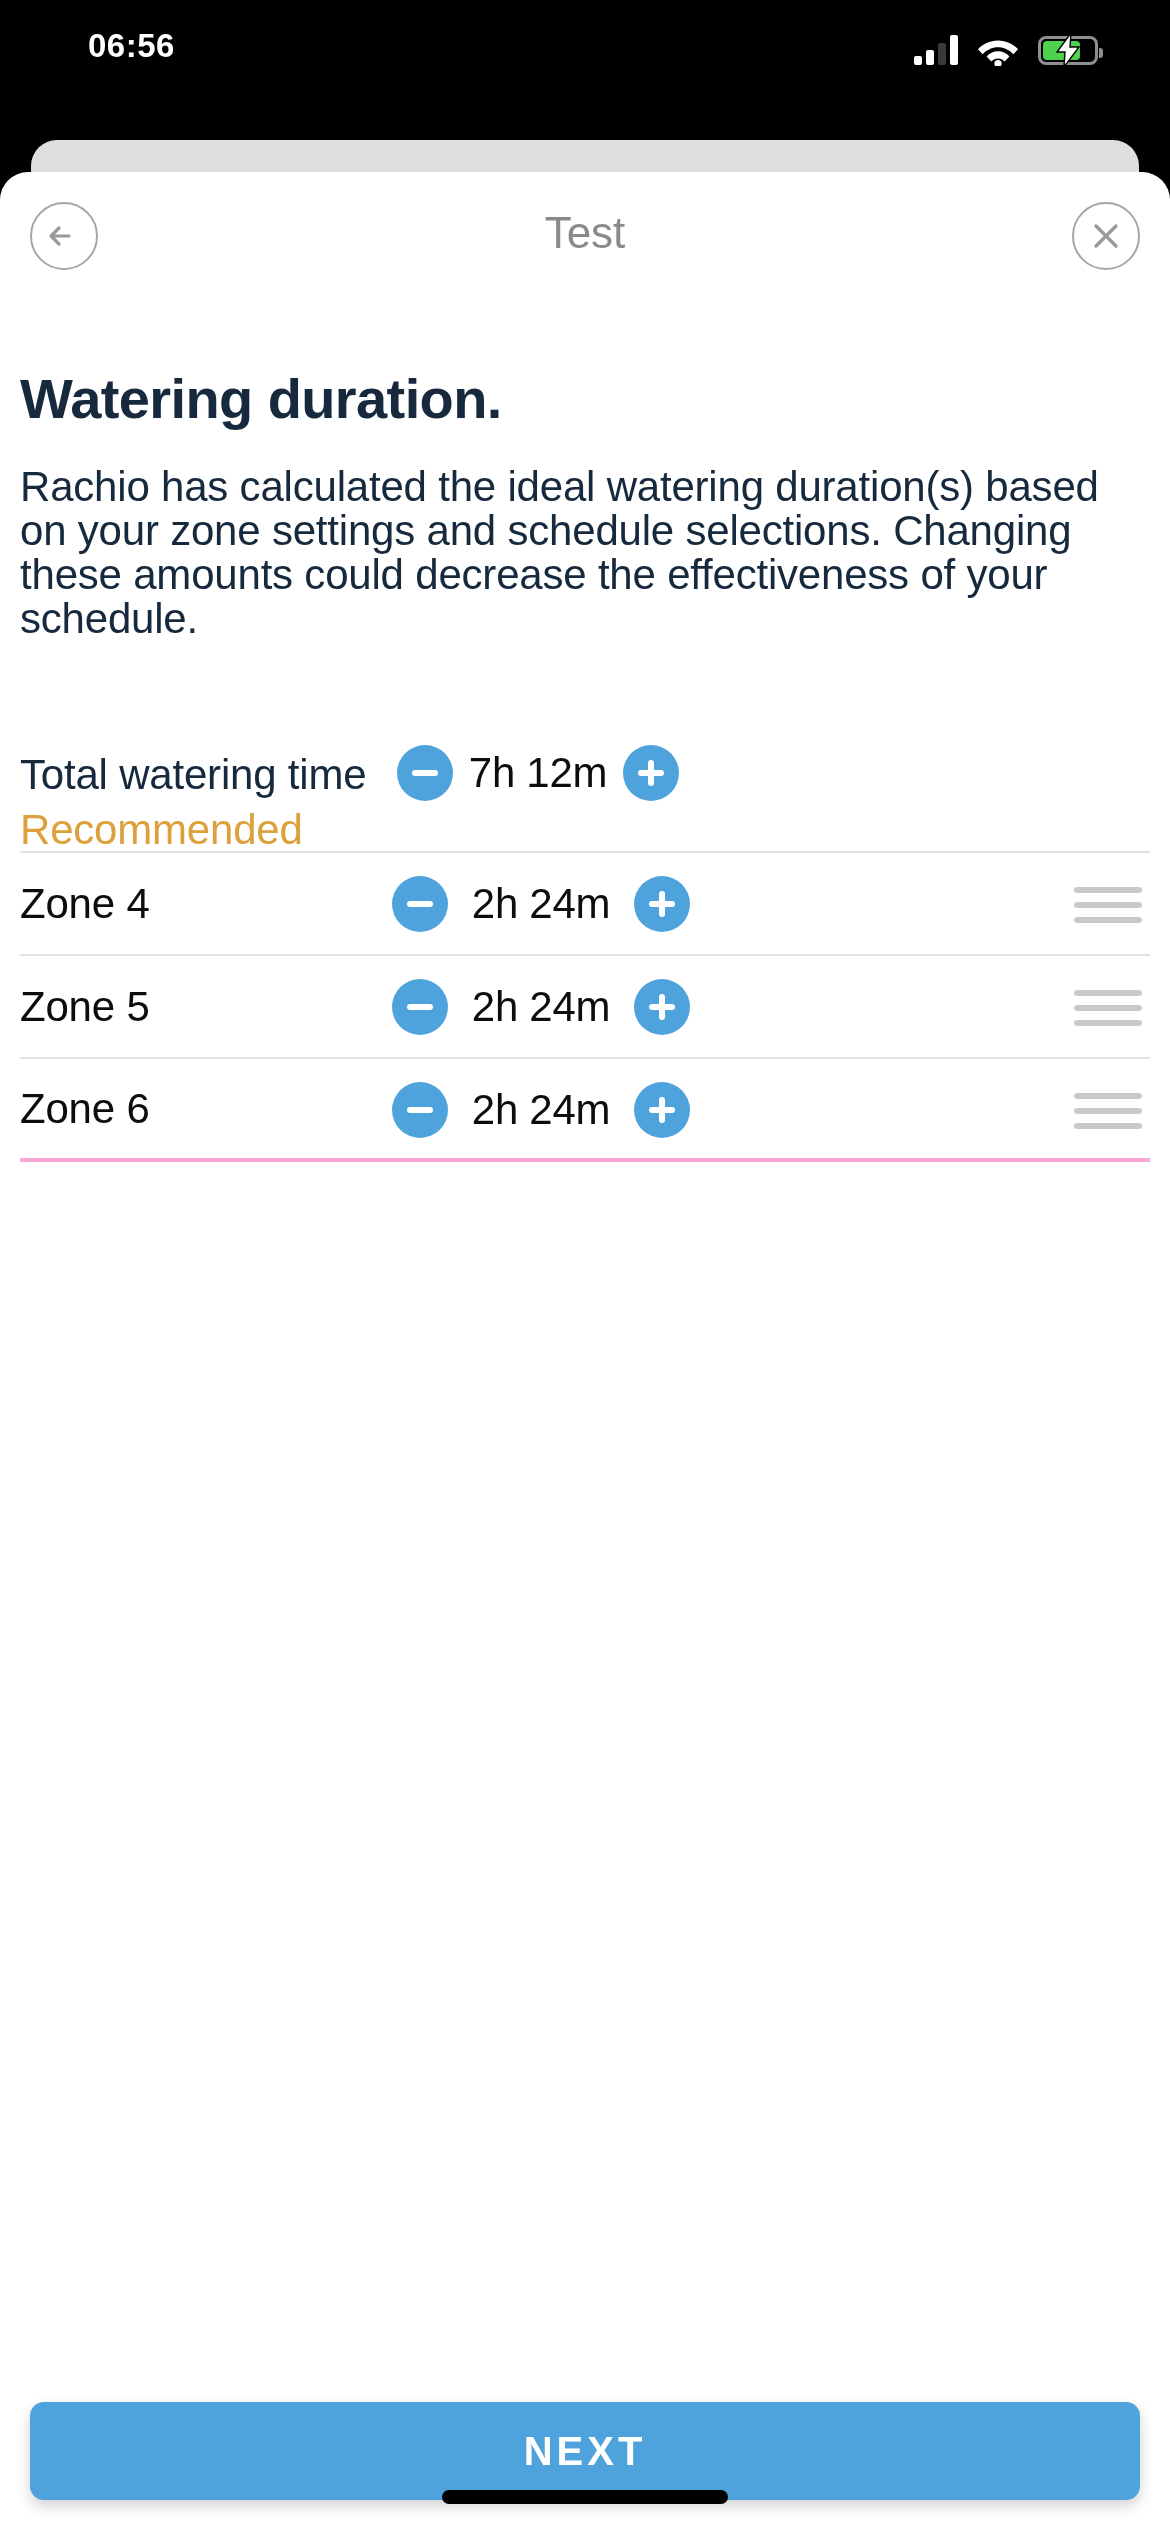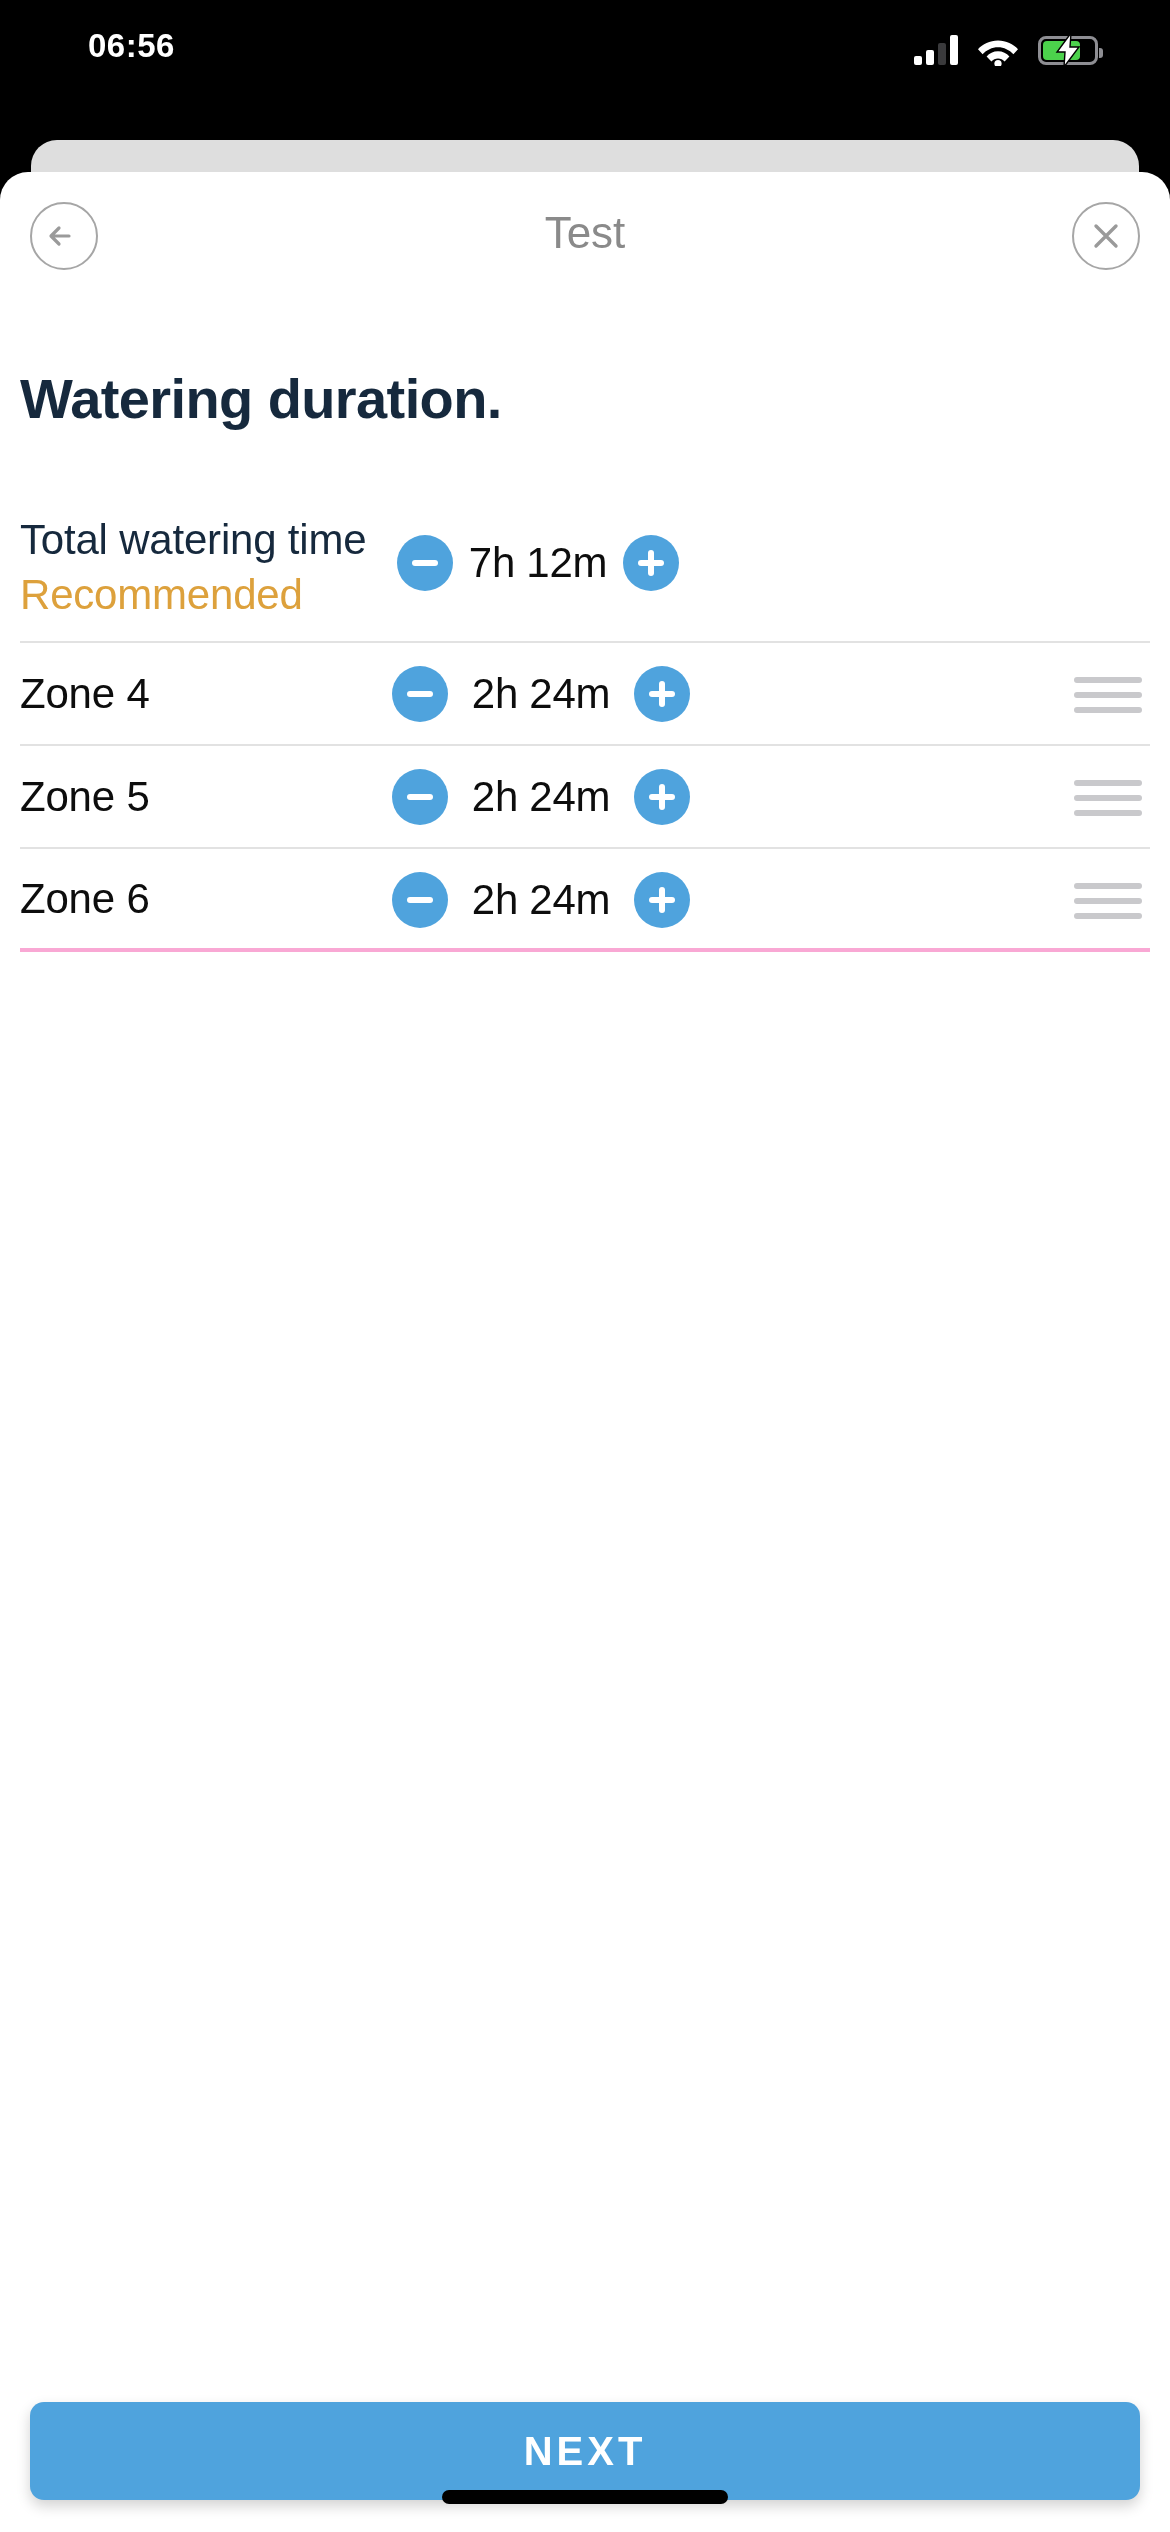--- a/index.html
+++ b/index.html
@@ -113,21 +113,21 @@
 
   
   #duration-list { margin-top:78px; }
 
   .row {
     position:relative;
     height:103px;
     display:flex; align-items:center;
     border-bottom:2px solid #e2e2e2;
   }
-  .row.total { height:134px; align-items:flex-start; padding-top:10px; border-bottom:2px solid #e2e2e2;}
+  .row.total { height:134px; align-items:flex-end; padding-top:10px; border-bottom:2px solid #e2e2e2;}
   .row.last { border-bottom:4px solid #f9a8d4; }
 
   .row-labels { flex:0 0 auto; width:360px; }
   .row-label {
     font-size:42px; color:#16293d; letter-spacing:-0.2px;
     line-height:1.0em;
   }
   .row.zone .row-label { color:#0d0d0d; }
   .row-sublabel {
     margin-top:13px;
@@ -240,20 +240,21 @@
       <button class="circle-btn" id="close-button">
         <svg width="34" height="34" viewBox="0 0 34 34">
           <path d="M7 7l20 20M27 7L7 27" fill="none" stroke="#9a9a9a" stroke-width="3.4" stroke-linecap="round"></path>
         </svg>
       </button>
     </div>
 
     <div id="content">
 
       <h1 id="page-heading">Watering duration.</h1>
+      <p id="page-description">Rachio has calculated the ideal watering duration(s) based on your zone settings and schedule selections. Changing these amounts could decrease the effectiveness of your schedule.</p>
 
       <div id="duration-list">
 
         <div class="row total">
           <div class="row-labels">
             <div class="row-label">Total watering time</div>
             <div class="row-sublabel" style="color: rgb(221, 161, 60);">Recommended</div>
           </div>
           <div class="stepper">
             <button class="step-btn" style="background: rgb(79, 163, 221);">

